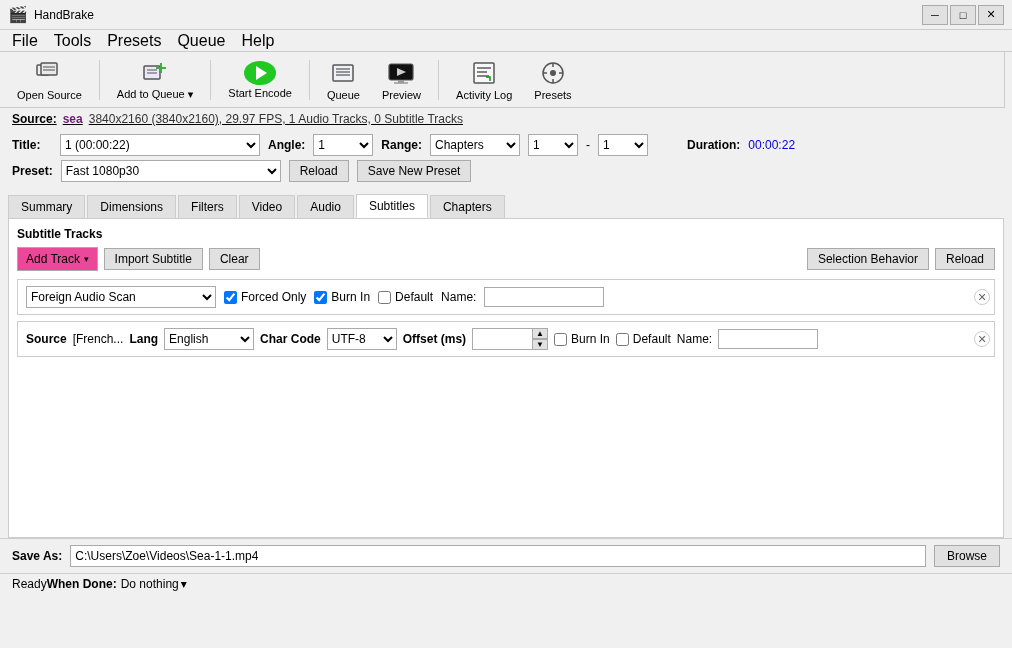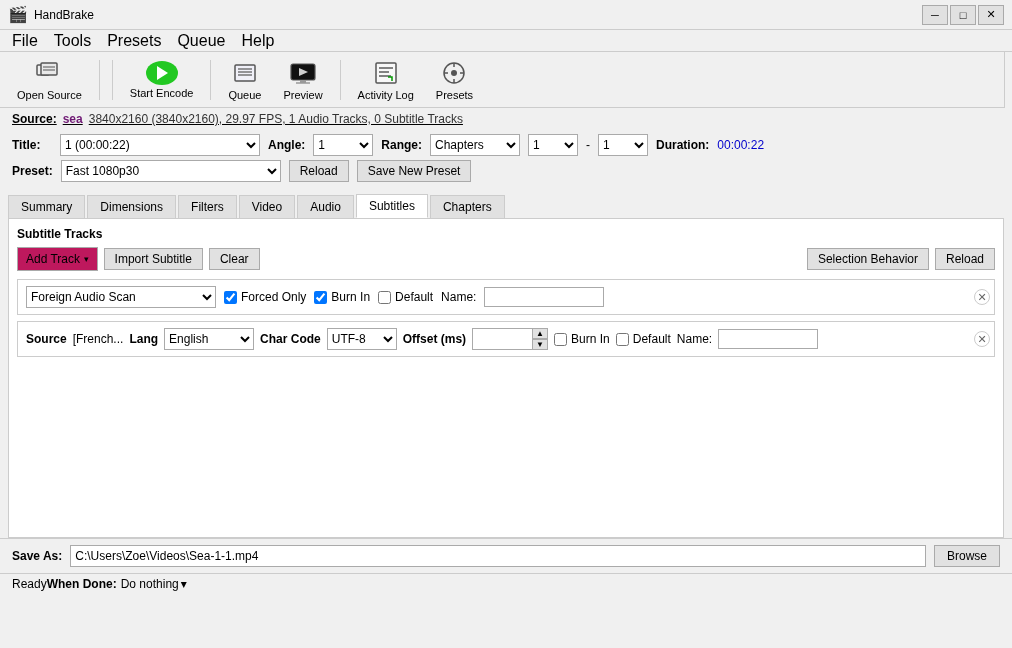--- a/index.html
+++ b/index.html
@@ -49,21 +49,21 @@
     .tabs-bar { display: flex; align-items: flex-end; padding: 0 8px; margin-top: 4px; }
     .tab { padding: 4px 12px; border: 1px solid #ccc; border-bottom: none; background: #e1e1e1; cursor: pointer; font-size: 12px; margin-right: 2px; }
     .tab.active { background: white; border-bottom: 1px solid white; font-weight: normal; }
 
     
     .main-content { background: white; border: 1px solid #ccc; margin: 0 8px; padding: 8px; min-height: 320px; }
     .section-title { font-weight: bold; font-size: 12px; margin-bottom: 6px; }
 
     
     .subtitle-controls { display: flex; align-items: center; gap: 6px; margin-bottom: 8px; }
-    .add-track-btn { height: 24px; padding: 0 8px; font-size: 12px; border: 1px solid #aaa; background: #be185d; cursor: pointer; display: flex; align-items: center; gap: 4px; }
+    .add-track-btn { height: 24px; padding: 0 8px; font-size: 12px; border: 1px solid #aaa; background: #ec4899; cursor: pointer; display: flex; align-items: center; gap: 4px; }
     .add-track-btn .dropdown-arrow { font-size: 9px; }
     .right-controls { margin-left: auto; display: flex; gap: 6px; }
 
     
     .track-row { border: 1px solid #ccc; margin-bottom: 6px; padding: 6px 8px; display: flex; align-items: center; gap: 8px; flex-wrap: wrap; position: relative; }
     .track-type-select { width: 190px; height: 22px; font-size: 12px; border: 1px solid #aaa; background: white; }
     .track-checkbox-group { display: flex; align-items: center; gap: 4px; font-size: 12px; }
     .track-name-input { width: 120px; height: 20px; border: 1px solid #aaa; font-size: 12px; }
     .close-btn { position: absolute; right: 4px; top: 50%; transform: translateY(-50%); width: 16px; height: 16px; border: 1px solid #ccc; background: white; cursor: pointer; display: flex; align-items: center; justify-content: center; font-size: 11px; color: #666; border-radius: 50%; }
 
@@ -125,20 +125,32 @@
         <rect x="6" y="4" width="16" height="12" rx="1" fill="#e8e8e8" stroke="#555" stroke-width="1.5"></rect>
         <line x1="8" y1="8" x2="20" y2="8" stroke="#555" stroke-width="1"></line>
         <line x1="8" y1="11" x2="20" y2="11" stroke="#555" stroke-width="1"></line>
       </svg>
     </div>
     <span class="toolbar-label">Open Source</span>
   </div>
 
   <div class="toolbar-separator"></div>
 
+  <div class="toolbar-btn" style="min-width:70px;">
+    <div class="toolbar-icon">
+      <svg width="28" height="28" viewBox="0 0 28 28">
+        <rect x="3" y="8" width="16" height="13" rx="1" fill="#e8e8f8" stroke="#555" stroke-width="1.5"></rect>
+        <line x1="20" y1="5" x2="20" y2="15" stroke="#4a4" stroke-width="2"></line>
+        <line x1="15" y1="10" x2="25" y2="10" stroke="#4a4" stroke-width="2"></line>
+        <line x1="6" y1="12" x2="16" y2="12" stroke="#555" stroke-width="1"></line>
+        <line x1="6" y1="15" x2="16" y2="15" stroke="#555" stroke-width="1"></line>
+      </svg>
+    </div>
+    <span class="toolbar-label">Add to Queue ▾</span>
+  </div>
 
   <div class="toolbar-separator"></div>
 
   <div class="start-encode-btn toolbar-btn">
     <div class="play-circle">
       <div class="play-triangle"></div>
     </div>
     <span class="toolbar-label">Start Encode</span>
   </div>
 
@@ -220,21 +232,21 @@
     <select class="form-select" style="width:90px;">
       <option>Chapters</option>
     </select>
     <select class="form-select" style="width:50px;">
       <option>1</option>
     </select>
     <span>-</span>
     <select class="form-select" style="width:50px;">
       <option>1</option>
     </select>
-    <span class="duration-label" style="font-weight:bold;">Duration:</span>
+    <span class="duration-label" style="font-weight:bold;margin-left:31px;">Duration:</span>
     <span class="duration-value">00:00:22</span>
   </div>
   <div class="form-row">
     <span class="form-label">Preset:</span>
     <select class="preset-select">
       <option>Fast 1080p30</option>
     </select>
     <button class="btn">Reload</button>
     <button class="btn">Save New Preset</button>
   </div>

